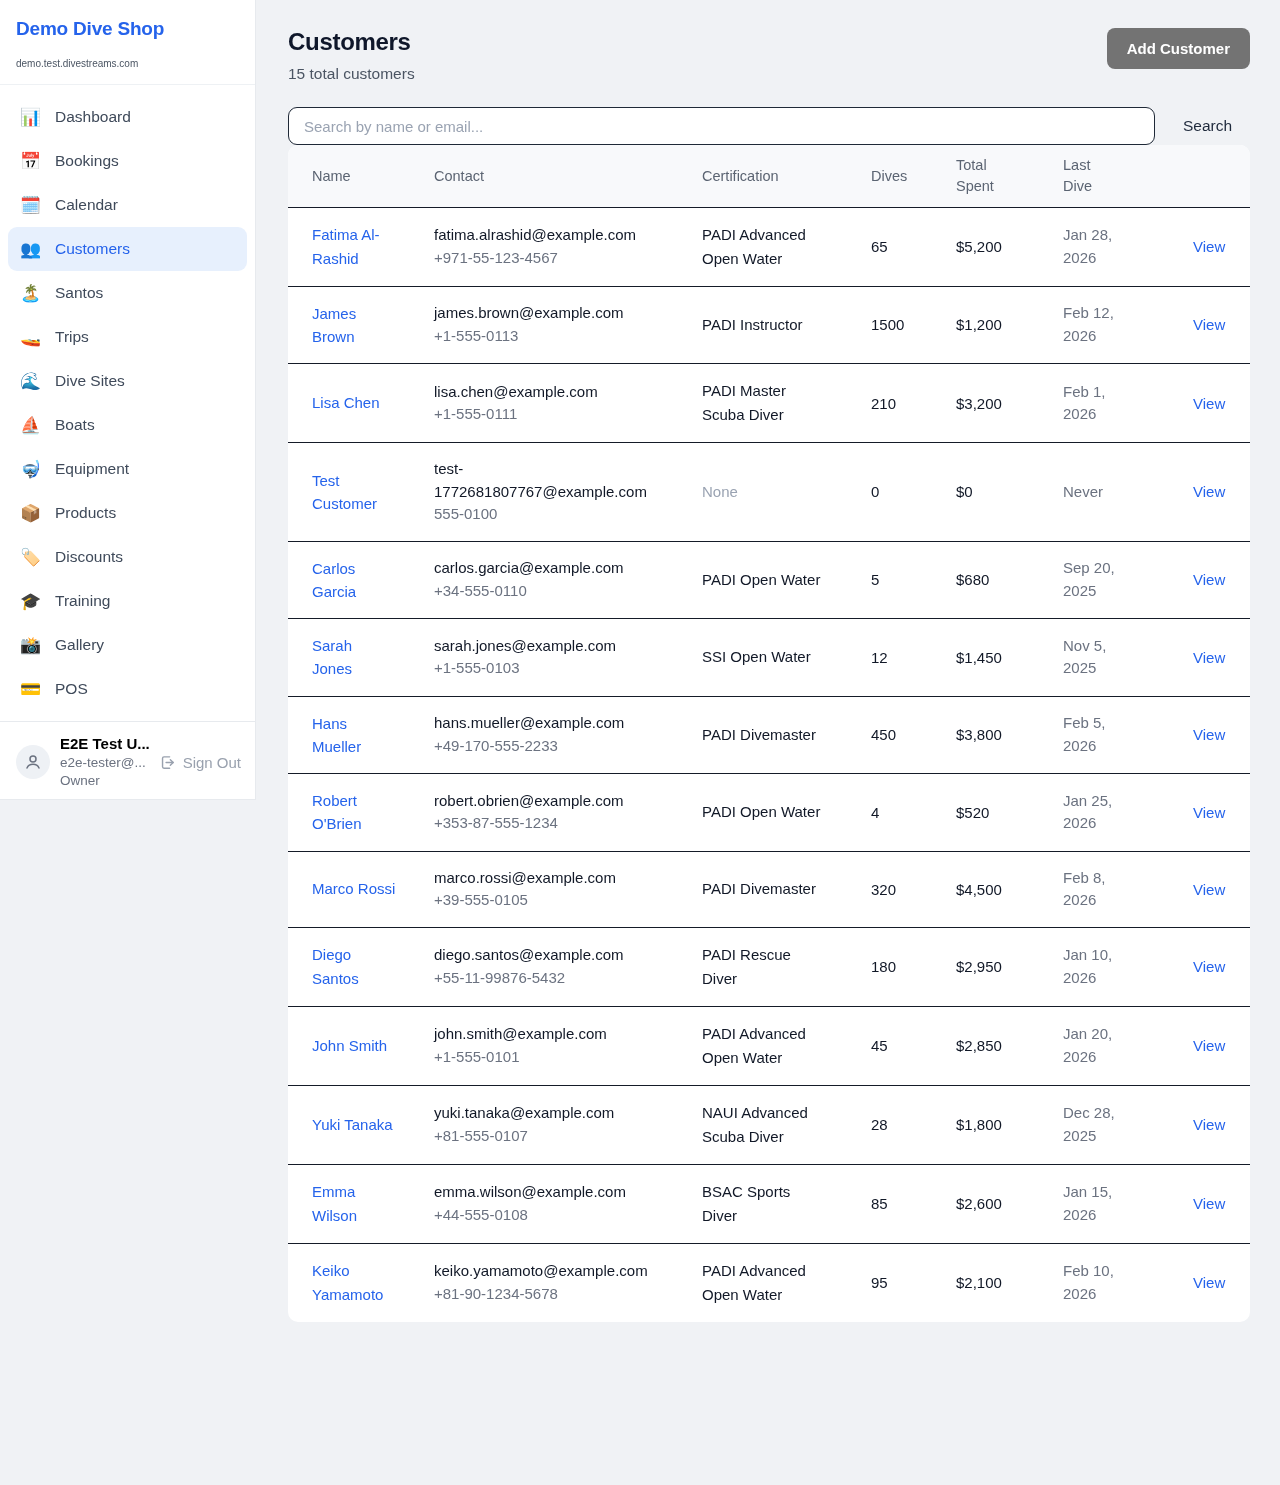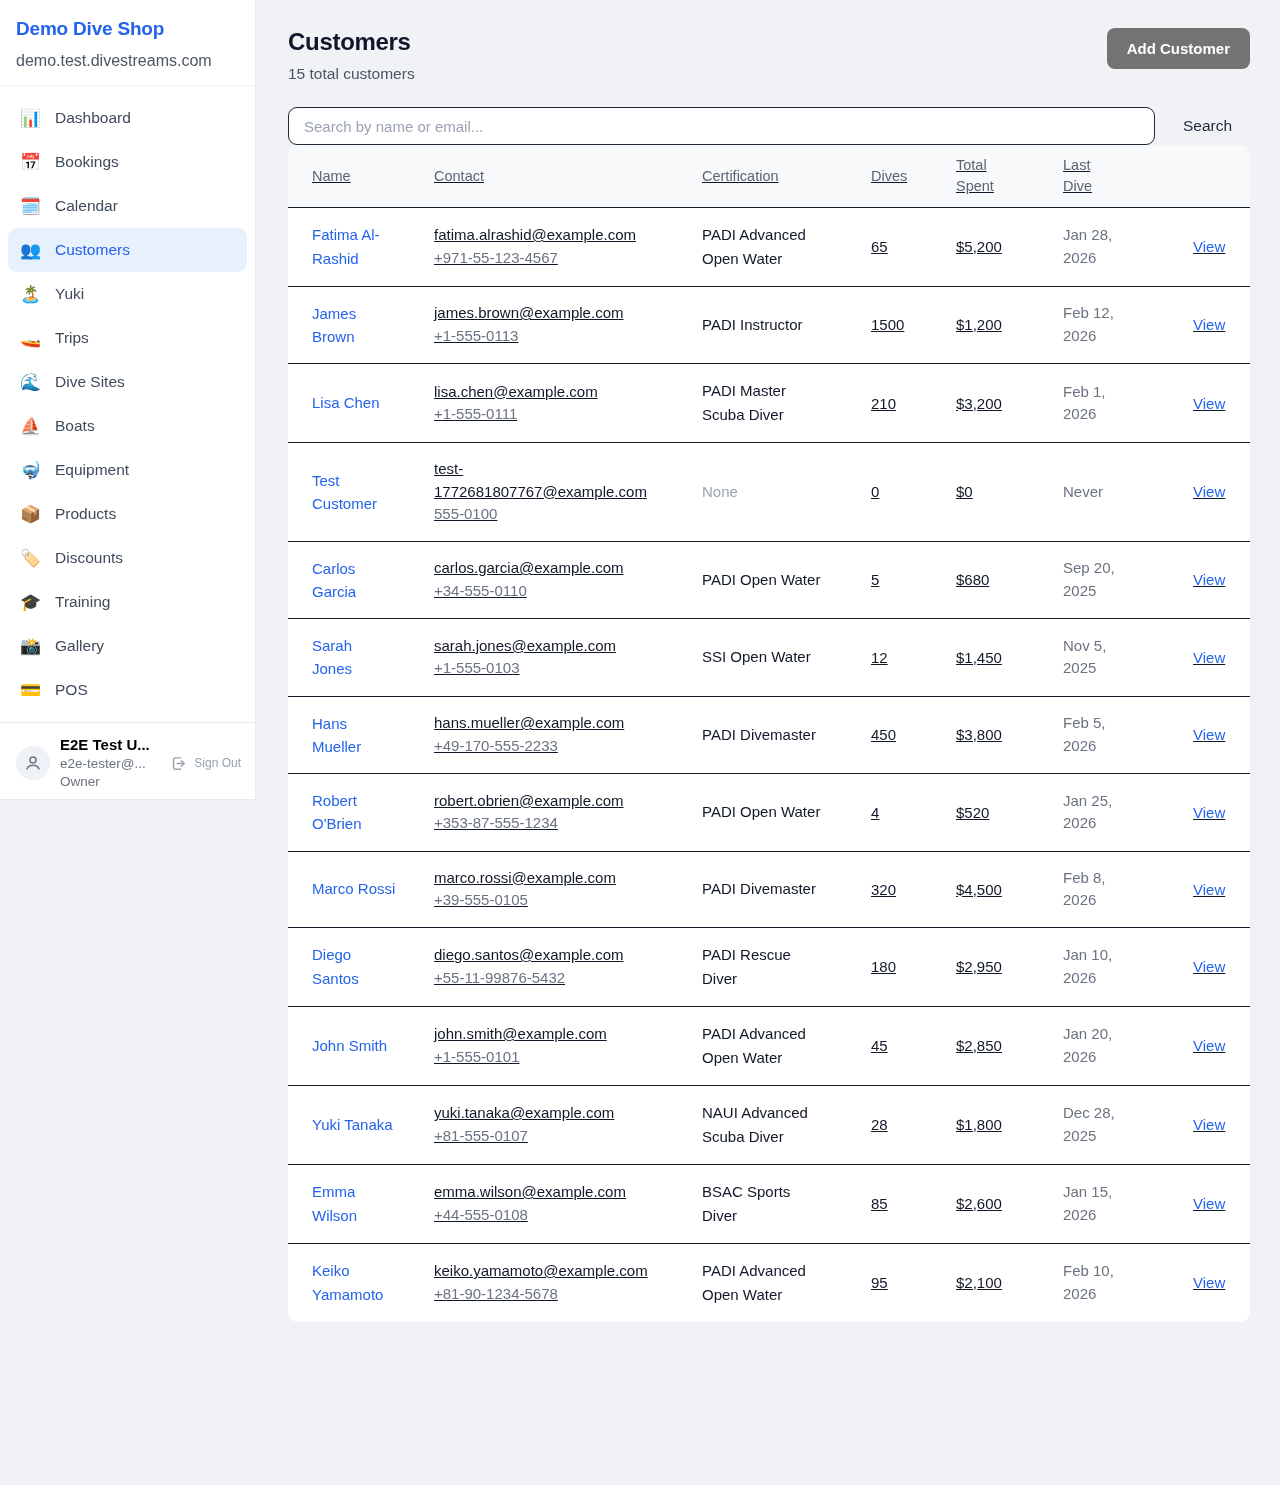--- a/index.html
+++ b/index.html
@@ -15,21 +15,21 @@
   .sidebar {
     position:absolute; top:0; left:0;
     width:256px; height:800px;
     background:#ffffff;
     border-right:1px solid #e7eaee;
     border-bottom:1px solid #e7eaee;
     display:flex; flex-direction:column;
   }
   .brand { padding:18px 16px 15px; border-bottom:1px solid #eef1f4; }
   .brand-name { color:#2563eb; font-size:19px; font-weight:700; letter-spacing:-0.2px; }
-  .brand-domain { color:#4b5563; font-size:16px; margin-top:12px; }
+  .brand-domain { color:#4b5563; font-size:10px; margin-top:18px; }
   .nav { padding:10px 8px; flex:1; }
   .nav-item {
     display:flex; align-items:center; gap:13px;
     height:44px; padding:0 12px; border-radius:9px;
     color:#3f4a5a; font-size:15.5px; cursor:pointer;
   }
   .nav-item.active { background:#e7f0fd; color:#2563eb; }
   .nav-icon { font-size:17px; width:22px; text-align:center; flex:0 0 22px; }
   .user-section {
     border-top:1px solid #e7eaee;
@@ -38,22 +38,22 @@
   }
   .avatar {
     width:34px; height:34px; border-radius:50%;
     background:#eef1f5; flex:0 0 34px;
     display:flex; align-items:center; justify-content:center;
   }
   .user-info { flex:1; min-width:0; line-height:1.35; }
   .user-name { font-size:15px; font-weight:700; color:#000000; white-space:nowrap; }
   .user-email, .user-role { font-size:13.5px; color:#6b7280; white-space:nowrap; }
   .signout {
-    display:flex; align-items:center; gap:7px;
-    color:#99a1ae; font-size:12px; background:none; border:none;
+    display:flex; align-items:flex-end; gap:7px;
+    color:#99a1ae; font-size:15px; background:none; border:none;
     font-family:inherit; cursor:pointer; white-space:nowrap;
   }
 
   
   .main { margin-left:256px; padding:28px 30px 0 32px; }
   .page-header { display:flex; justify-content:space-between; align-items:flex-start; margin-bottom:24px; }
   .page-title { font-size:24px; font-weight:700; color:#0f172a; letter-spacing:-0.3px; }
   .page-subtitle { font-size:15.5px; color:#4b5563; margin-top:9px; }
   .add-btn {
     background:#737373; color:#fff; border:none; cursor:pointer;
@@ -68,21 +68,21 @@
     padding:0 15px; font-size:15px; color:#111827;
     font-family:inherit; background:#fff; outline:none;
   }
   .search-input::placeholder { color:#9aa3b2; }
   .search-btn {
     margin-left:28px; background:none; border:none; cursor:pointer;
     font-family:inherit; font-size:15.5px; color:#1e293b;
   }
 
   
-  .table-card { background:#fff; border-radius:10px; width:962px; overflow:hidden;text-decoration:underline; }
+  .table-card { background:#fff; border-radius:10px; width:962px; overflow:hidden; }
   table { width:100%; border-collapse:collapse; table-layout:fixed; font-size:15px; }
   thead th {
     background:#f8f9fb; color:#5b6472; font-weight:500; font-size:14.5px;
     text-align:left; vertical-align:middle;
     height:62px; padding:8px 10px 8px 0;
     border-bottom:1px solid #151b28;
   }
   th.c-name, td.c-name { padding-left:24px; }
   th .narrow { max-width:46px; line-height:1.45; }
   tbody tr { border-bottom:1px solid #151b28; }
@@ -122,21 +122,21 @@
     <span class="nav-label">Calendar</span>
   </div>
 
   <div class="nav-item active">
     <span class="nav-icon">👥</span>
     <span class="nav-label">Customers</span>
   </div>
 
   <div class="nav-item">
     <span class="nav-icon">🏝️</span>
-    <span class="nav-label">Yuki</span>
+    <span class="nav-label">Santos</span>
   </div>
 
   <div class="nav-item">
     <span class="nav-icon">🚤</span>
     <span class="nav-label">Trips</span>
   </div>
 
   <div class="nav-item">
     <span class="nav-icon">🌊</span>
     <span class="nav-label">Dive Sites</span>

